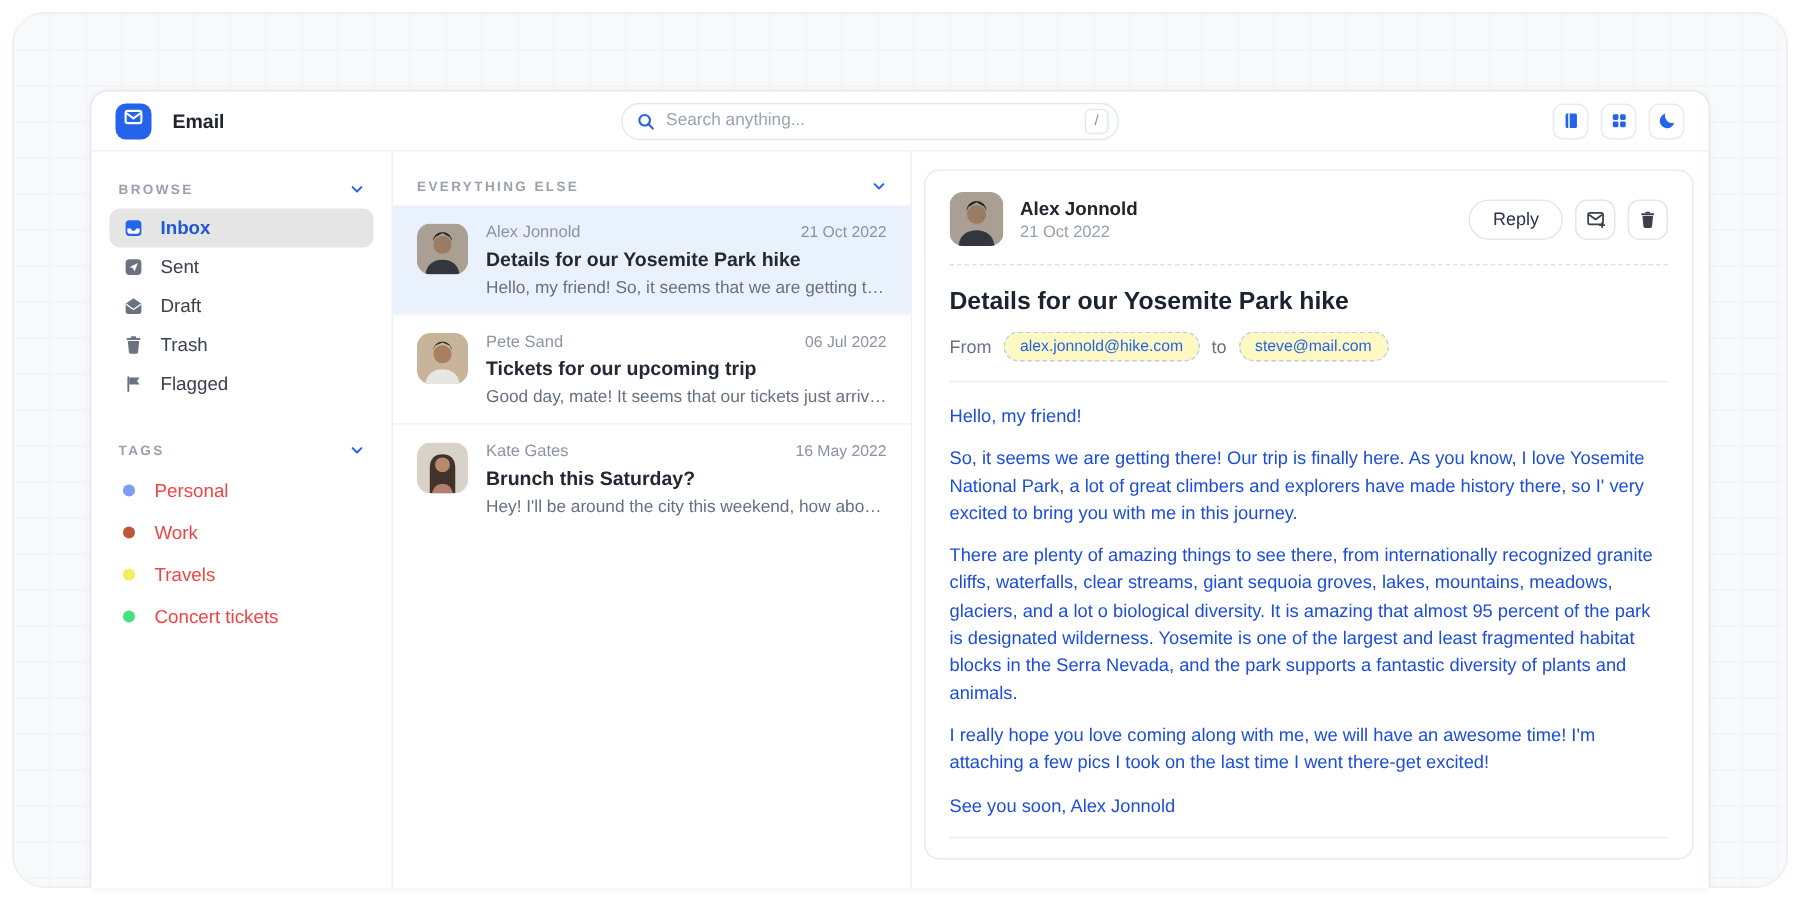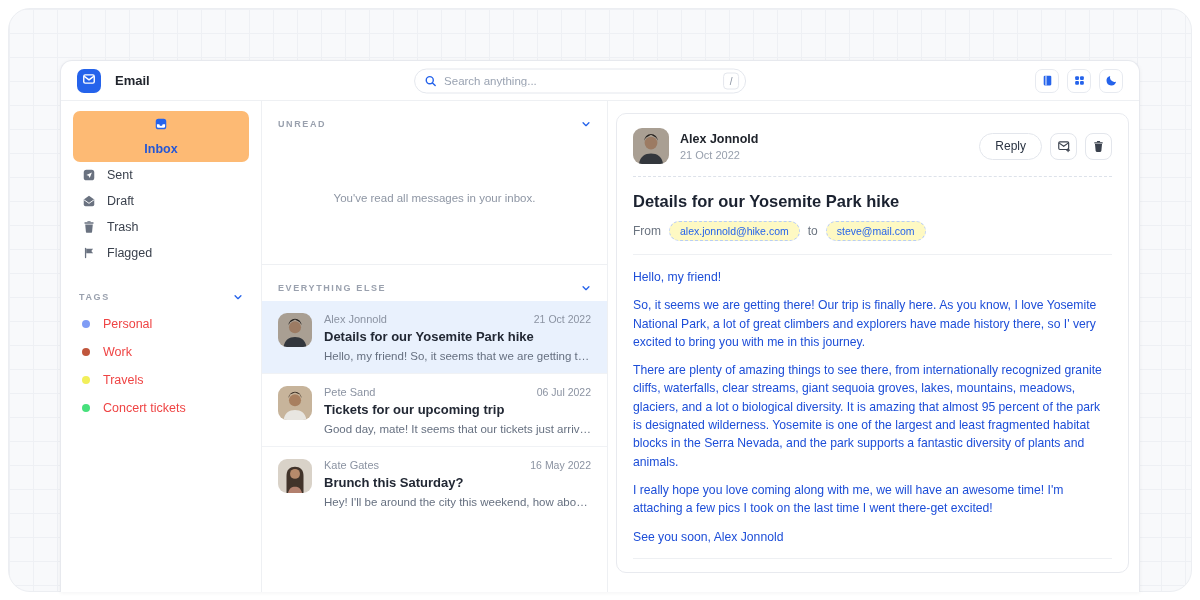--- a/index.html
+++ b/index.html
@@ -34,21 +34,21 @@
   .topbar-actions { margin-left:auto; display:flex; gap:8px; }
   .tb-btn { width:24px; height:24px; border-radius:7px; border:1px solid #e7eaf0; background:#fff; color:#2563eb; display:grid; place-items:center; cursor:pointer; }
   
   .main { display:flex; height:491px; }
   .sidebar { width:200px; padding:10px 12px; flex:none; }
   .sec-header { display:flex; justify-content:space-between; align-items:center; padding:10px 6px 8px; }
   .sec-label { font-size:9px; font-weight:bold; letter-spacing:1.6px; color:#9aa1ae; }
   .chev { color:#2563eb; display:grid; place-items:center; cursor:pointer; }
   .nav-item { display:flex; align-items:center; gap:11px; padding:6px 9px; border-radius:7px; font-size:12.5px; color:#3a414d; cursor:pointer; }
   .nav-item .ni-icon { color:#6a7280; display:grid; place-items:center; }
-  .nav-item.active { background:#fdba74; color:#2457d6; font-weight:bold;flex-direction:column; }
+  .nav-item.active { background:#e5e5e5; color:#2457d6; font-weight:bold; }
   .nav-item.active .ni-icon { color:#2563eb; }
   .tags { margin-top:16px; }
   .tag-item { display:flex; align-items:center; gap:13px; padding:7px 9px; font-size:12.5px; color:#ef4444; cursor:pointer; }
   .dot { width:8px; height:8px; border-radius:50%; flex:none; }
   
   .listcol { width:347px; flex:none; border-left:1px solid #eef0f3; border-right:1px solid #eef0f3; display:flex; flex-direction:column; }
   .list-sec-header { display:flex; justify-content:space-between; align-items:center; padding:18px 16px 8px; }
   .unread-block { height:164px; border-bottom:1px solid #eef0f3; display:flex; flex-direction:column; }
   .empty-msg { margin:auto; font-size:11.5px; color:#8e96a4; padding-bottom:6px; }
   .email-item { display:flex; gap:12px; padding:12px 16px 11px; cursor:pointer; background:#fff; }
@@ -136,20 +136,28 @@
             <path d="M20.5 14.5A9 9 0 0 1 9.5 3.5a9 9 0 1 0 11 11z"></path>
           </svg>
         </span>
       </button>
     </div>
   </div>
 
   <div class="main">
 
     <div class="sidebar">
+      <div class="sec-header">
+        <span class="sec-label">BROWSE</span>
+        <span class="chev">
+          <svg width="10" height="10" viewBox="0 0 24 24" fill="none" stroke="currentColor" stroke-width="3.2" stroke-linecap="round" stroke-linejoin="round">
+              <polyline points="5,9 12,16 19,9"></polyline>
+            </svg>
+        </span>
+      </div>
 
       <div class="nav-item active">
         <span class="ni-icon">
           <svg width="14" height="14" viewBox="0 0 24 24" fill="currentColor">
             <rect x="3" y="3" width="18" height="18" rx="4.5"></rect>
             <path d="M5 12.5h4.2a2.8 2.8 0 0 0 5.6 0H19v3.6a2.4 2.4 0 0 1-2.4 2.4H7.4A2.4 2.4 0 0 1 5 16.1z" fill="#fff"></path>
           </svg>
         </span>
         <span>Inbox</span>
       </div>
@@ -217,31 +225,20 @@
           <span>Travels</span>
         </div>
         <div class="tag-item">
           <span class="dot" style="background: rgb(71, 224, 124);"></span>
           <span>Concert tickets</span>
         </div>
       </div>
     </div>
 
     <div class="listcol">
-      <div class="unread-block">
-        <div class="list-sec-header">
-          <span class="sec-label">UNREAD</span>
-          <span class="chev">
-            <svg width="10" height="10" viewBox="0 0 24 24" fill="none" stroke="currentColor" stroke-width="3.2" stroke-linecap="round" stroke-linejoin="round">
-                <polyline points="5,9 12,16 19,9"></polyline>
-              </svg>
-          </span>
-        </div>
-        <div class="empty-msg">You've read all messages in your inbox.</div>
-      </div>
 
       <div class="list-sec-header">
         <span class="sec-label">EVERYTHING ELSE</span>
         <span class="chev">
           <svg width="10" height="10" viewBox="0 0 24 24" fill="none" stroke="currentColor" stroke-width="3.2" stroke-linecap="round" stroke-linejoin="round">
               <polyline points="5,9 12,16 19,9"></polyline>
             </svg>
         </span>
       </div>
 

